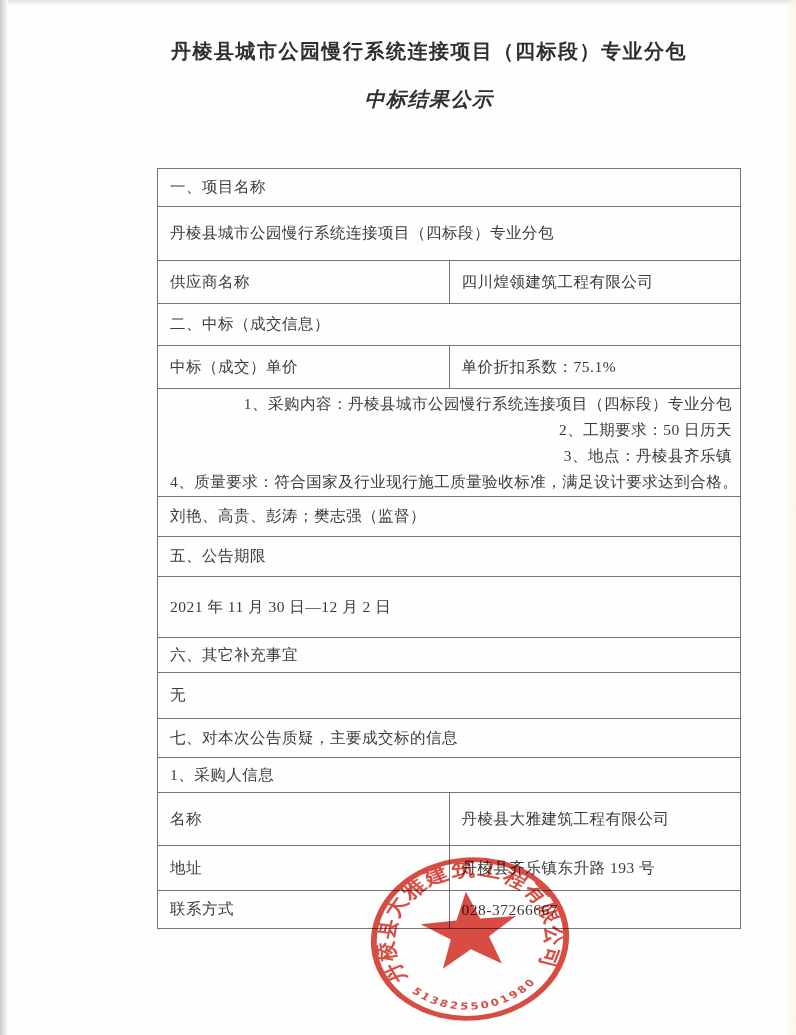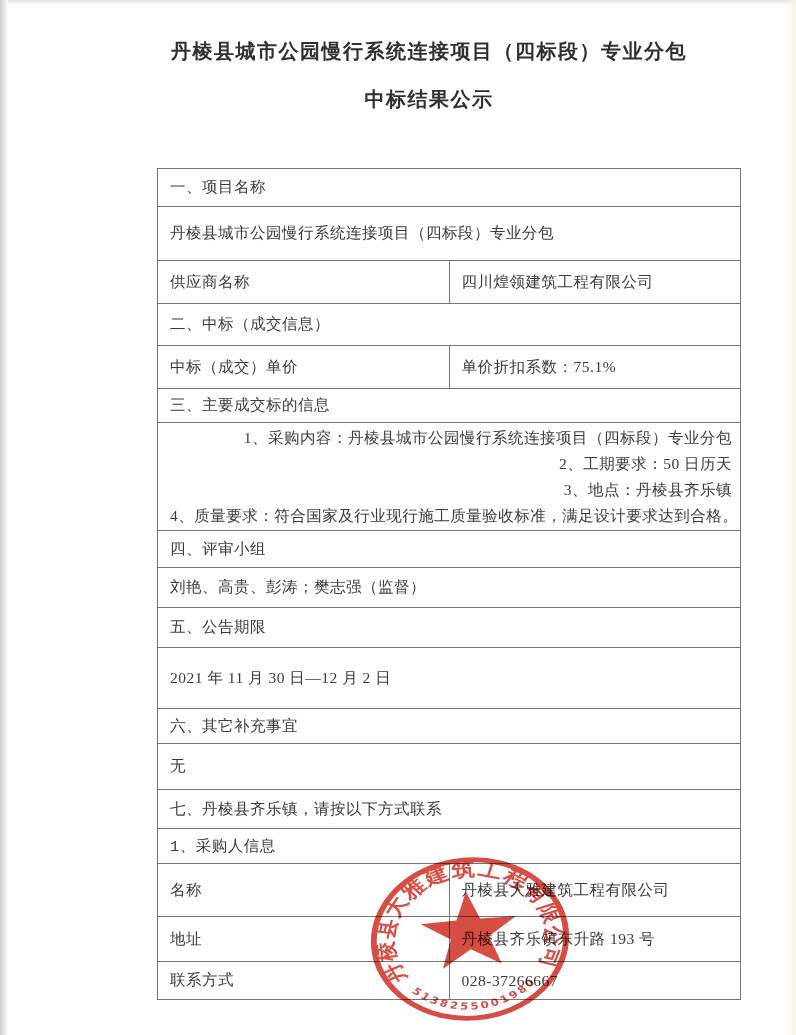--- a/index.html
+++ b/index.html
@@ -32,40 +32,40 @@
     position: absolute; left: 62px; top: 36px; width: 734px;
     text-align: center;
   }
   .title-line {
     font-size: 20px;
     font-weight: bold;
     letter-spacing: 1.5px;
     color: #2f2f2f;
     line-height: 30px;
   }
-  .title-line.second { margin-top: 18px; }
+  .title-line.second { margin-top: 18px; font-style: italic; }
   table.doc-table {
     position: absolute;
     left: 157px;
     top: 168px;
     width: 584px;
     border-collapse: collapse;
     table-layout: fixed;
   }
   table.doc-table td {
     border: 1px solid #767676;
     font-size: 15.5px;
     color: #3a3a3a;
     vertical-align: middle;
     padding: 0 8px 0 12px;
     letter-spacing: 0.5px;
   }
   td.lbl { width: 130px; white-space: nowrap; padding-left: 9px; }
   td.val { padding-left: 13px; }
-  td.sec { padding-left: 12px; font-family: Liberation Mono, monospace; }
+  td.sec { padding-left: 12px; }
   td.multiline { vertical-align: top; padding-top: 7px; line-height: 26px; text-align: right; }
   td.multiline .line { white-space: nowrap; }
   
   .seal {
     position: absolute;
     left: 363px;
     top: 851px;
     width: 214px;
     height: 176px;
     mix-blend-mode: multiply;
@@ -104,51 +104,45 @@
       <td class="lbl">供应商名称</td>
       <td class="val">四川煌领建筑工程有限公司</td>
     </tr>
     <tr style="height:42px">
       <td colspan="2" class="sec">二、中标（成交信息）</td>
     </tr>
     <tr style="height:43px">
       <td class="lbl">中标（成交）单价</td>
       <td class="val">单价折扣系数：75.1%</td>
     </tr>
-    <tr style="height:34px">
-      <td colspan="2" class="sec">三、主要成交标的信息</td>
-    </tr>
     <tr style="height:108px">
       <td colspan="2" class="multiline">
         <div class="line">1、采购内容：丹棱县城市公园慢行系统连接项目（四标段）专业分包</div>
         <div class="line">2、工期要求：50 日历天</div>
         <div class="line">3、地点：丹棱县齐乐镇</div>
         <div class="line">4、质量要求：符合国家及行业现行施工质量验收标准，满足设计要求达到合格。</div>
       </td>
-    </tr>
-    <tr style="height:37px">
-      <td colspan="2" class="sec">四、评审小组</td>
     </tr>
     <tr style="height:40px">
       <td colspan="2">刘艳、高贵、彭涛；樊志强（监督）</td>
     </tr>
     <tr style="height:40px">
       <td colspan="2" class="sec">五、公告期限</td>
     </tr>
     <tr style="height:61px">
       <td colspan="2">2021 年 11 月 30 日—12 月 2 日</td>
     </tr>
     <tr style="height:35px">
       <td colspan="2" class="sec">六、其它补充事宜</td>
     </tr>
     <tr style="height:46px">
       <td colspan="2">无</td>
     </tr>
     <tr style="height:39px">
-      <td colspan="2" class="sec">七、丹棱县齐乐镇，请按以下方式联系</td>
+      <td colspan="2" class="sec">七、对本次公告质疑，主要成交标的信息</td>
     </tr>
     <tr style="height:35px">
       <td colspan="2" class="sec">1、采购人信息</td>
     </tr>
     <tr style="height:53px">
       <td class="lbl">名称</td>
       <td class="val">丹棱县大雅建筑工程有限公司</td>
     </tr>
     <tr style="height:45px">
       <td class="lbl">地址</td>

